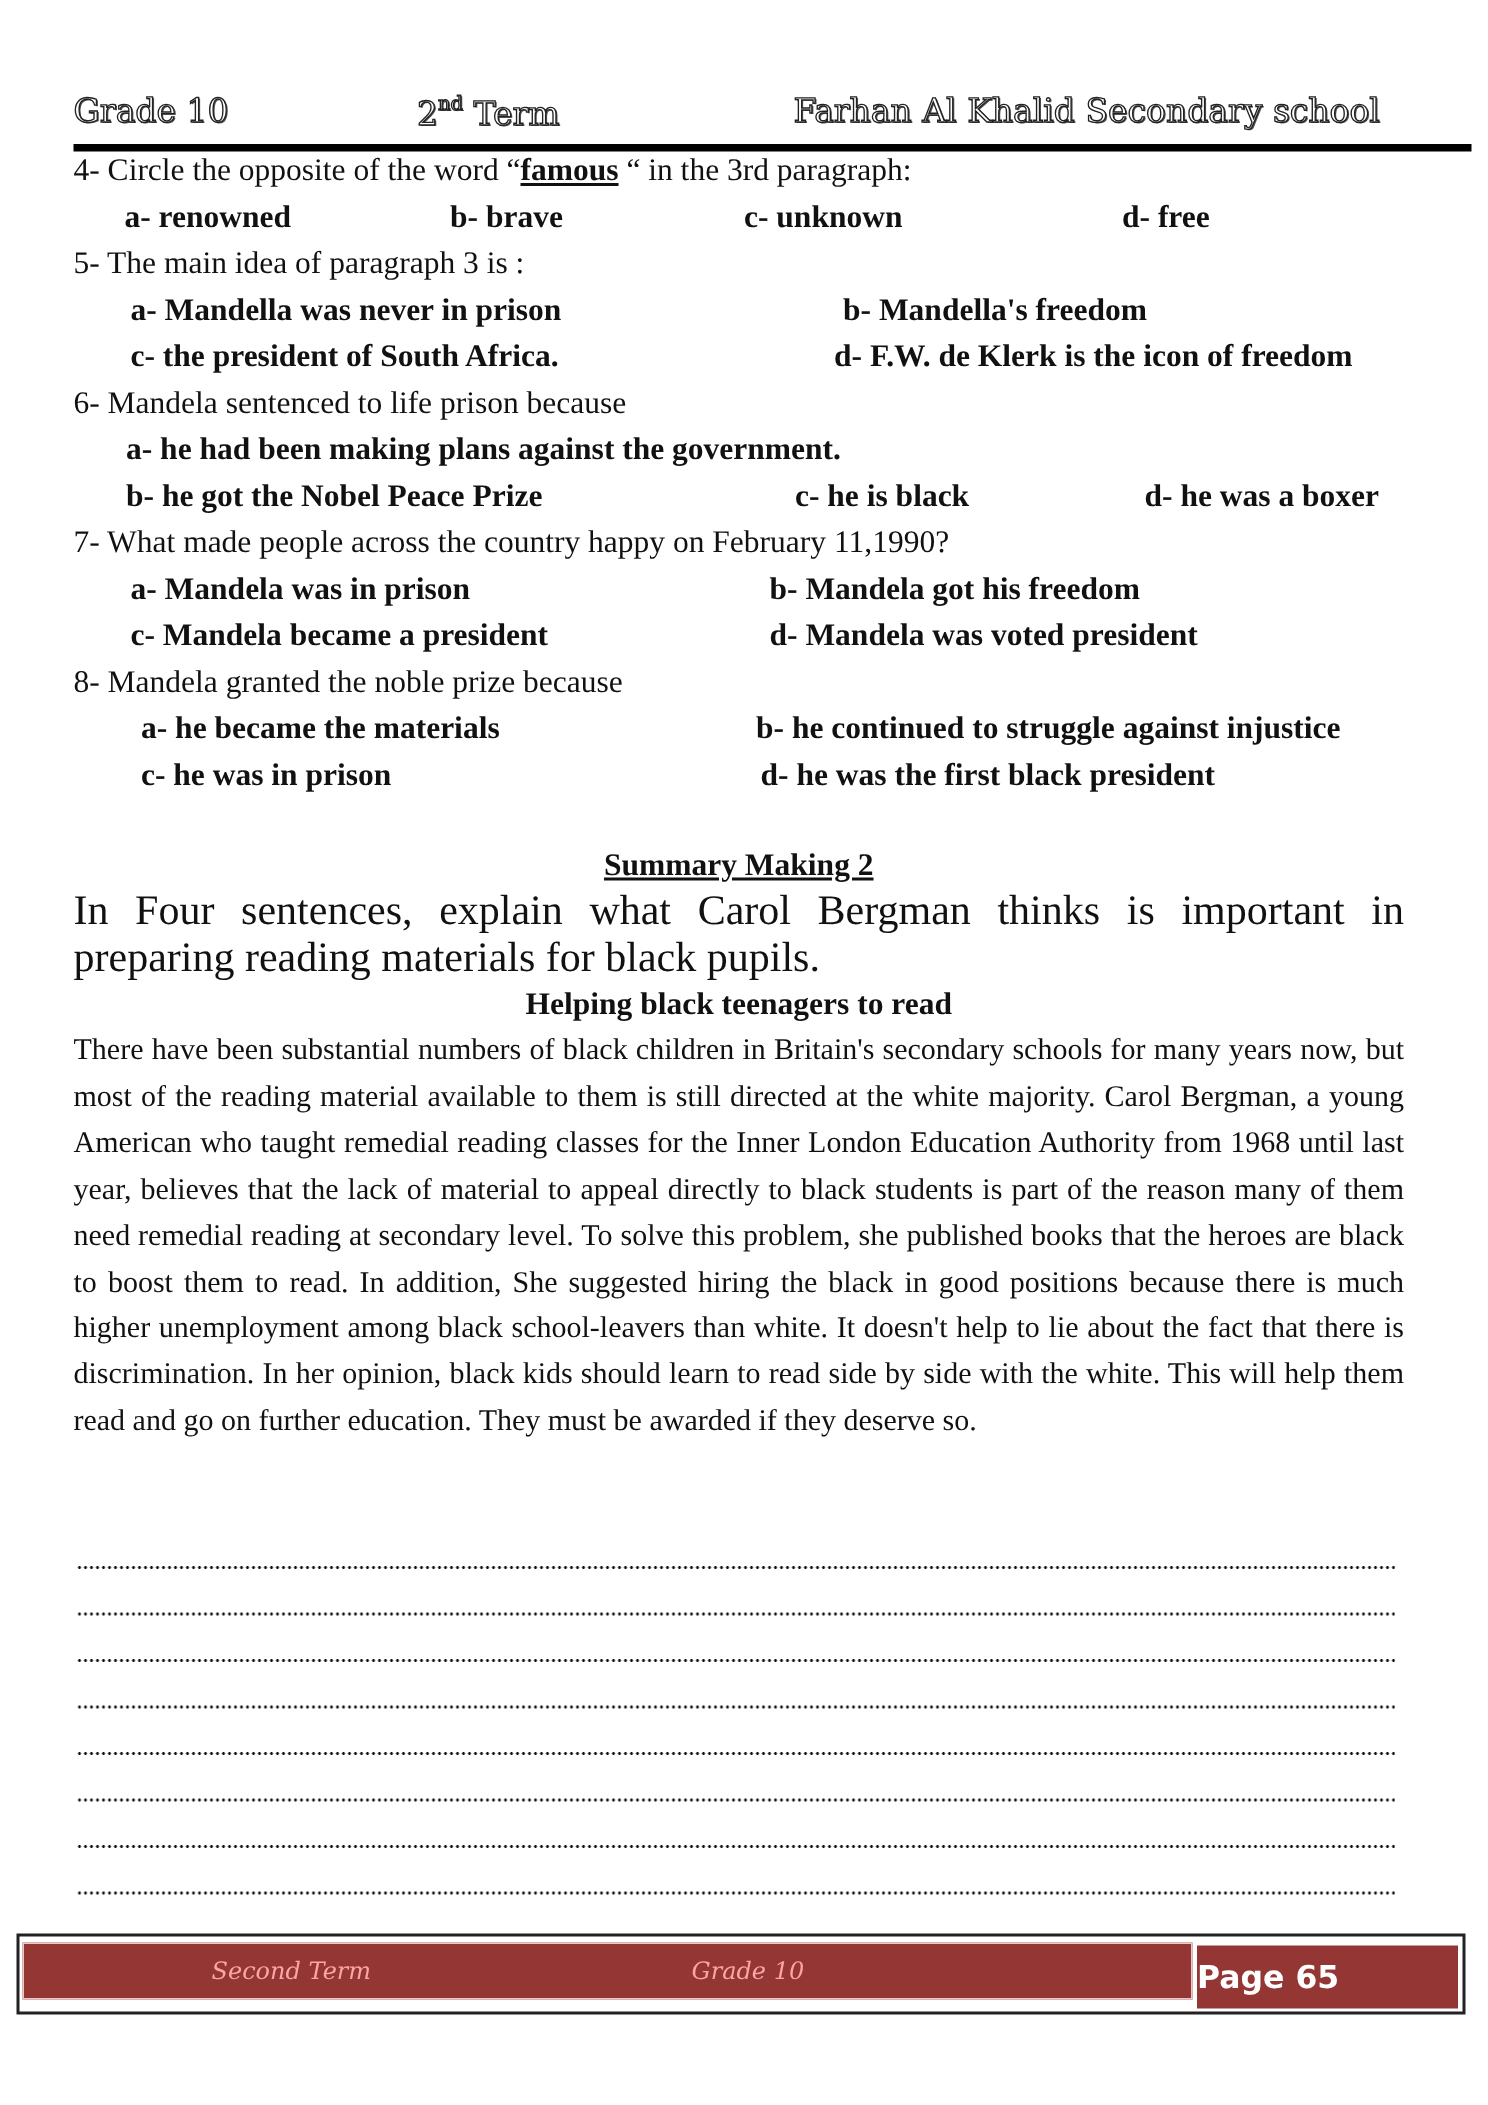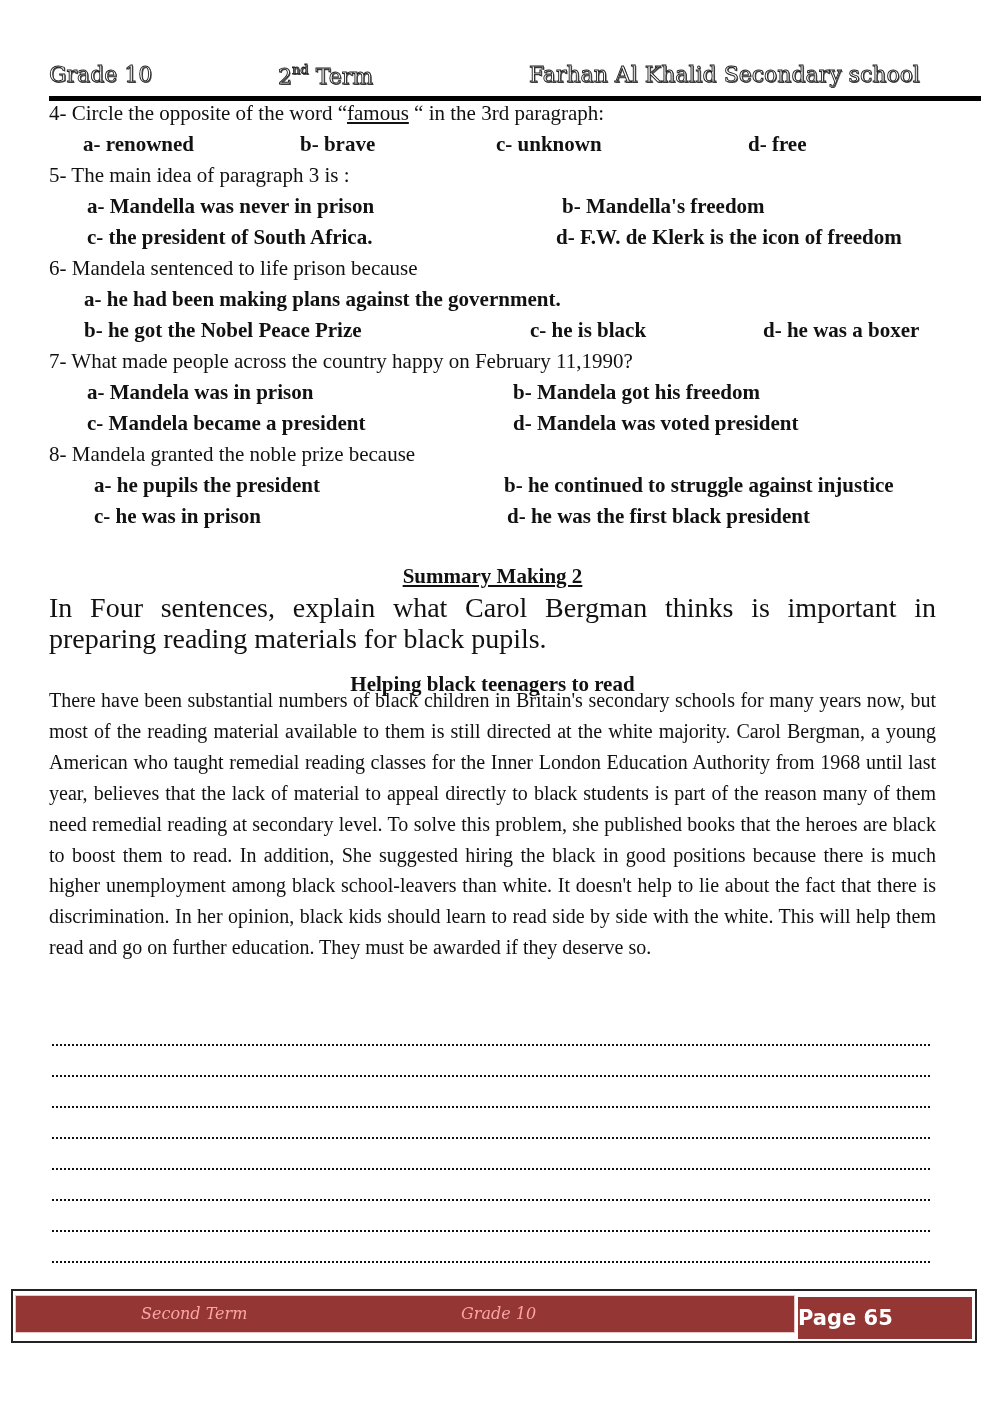--- a/index.html
+++ b/index.html
@@ -12,28 +12,28 @@
   .hdr-grade { left: 0; }
   .hdr-term { left: 229px; }
   .hdr-term sup { font-size: 13px; vertical-align: 10px; }
   .hdr-school { left: 480px; }
   .rule { position: absolute; left: 49px; top: 96px; width: 932px; height: 5px; background: #000; }
 
   .content { position: absolute; left: 49px; top: 98px; width: 887px; font-size: 21px; }
   .q { height: 31px; line-height: 31px; white-space: nowrap; position: relative; }
   .opts { height: 31px; line-height: 31px; position: relative; font-weight: bold; white-space: nowrap; }
   .opt { position: absolute; top: 0; }
-  .famous { font-weight: normal; text-decoration: underline; margin-top: 33px; }
+  .famous { font-weight: bold; text-decoration: underline; margin-top: 33px; }
 
   .summary-title { position: absolute; left: 49px; top: 561px; width: 887px; text-align: center;
                    font-weight: bold; text-decoration: underline; font-size: 21px; line-height: 31px; }
   .instruction { position: absolute; left: 49px; top: 592px; width: 887px; font-size: 28px;
                  line-height: 31px; text-align: justify; text-align-last: left; }
   .passage-title { position: absolute; left: 49px; top: 654px; width: 887px; text-align: center;
-                   font-weight: bold; font-size: 21px; line-height: 31px; margin-top: 15px; }
+                   font-weight: bold; font-size: 21px; line-height: 31px; }
   .passage { position: absolute; left: 49px; top: 685px; width: 887px; font-size: 20px;
              line-height: 30.9px; text-align: justify; }
   .lines { position: absolute; left: 51px; top: 1027px; width: 879px; }
   .dotline { height: 31px; position: relative; }
   .dotline::after { content: ""; position: absolute; left: 0; right: 0; top: 17px; height: 2px;
                     background-image: radial-gradient(circle, #111 0.9px, transparent 1.1px);
                     background-size: 4px 2px; background-repeat: repeat-x; }
 
   .footer-frame { position: absolute; left: 11px; top: 1289px; width: 966px; height: 54px;
                   border: 2px solid #222; box-sizing: border-box; }
@@ -93,21 +93,21 @@
     <span class="opt" style="left:464px">b- Mandela got his freedom</span>
     <span class="opt" style="left:38px">a- Mandela was in prison</span>
   </div>
   <div class="opts">
     <span class="opt" style="left:38px">c- Mandela became a president</span>
     <span class="opt" style="left:464px">d- Mandela was voted president</span>
   </div>
 
   <div class="q">8- Mandela granted the noble prize because</div>
   <div class="opts">
-    <span class="opt" style="left:45px">a- he pupils the president</span>
+    <span class="opt" style="left:45px">a- he became the materials</span>
     <span class="opt" style="left:455px">b- he continued to struggle against injustice</span>
   </div>
   <div class="opts">
     <span class="opt" style="left:45px">c- he was in prison</span>
     <span class="opt" style="left:458px">d- he was the first black president</span>
   </div>
 </div>
 
 <div class="summary-title">Summary Making 2</div>
 <div class="instruction">In Four sentences, explain what Carol Bergman thinks is important in preparing reading materials for black pupils.</div>

